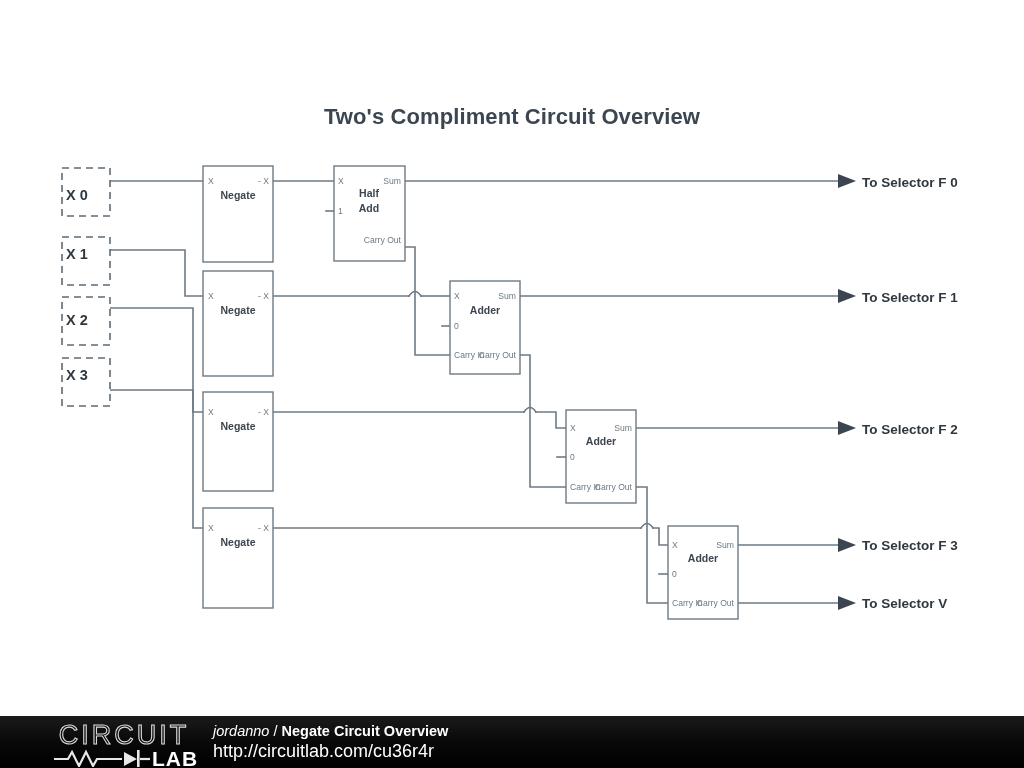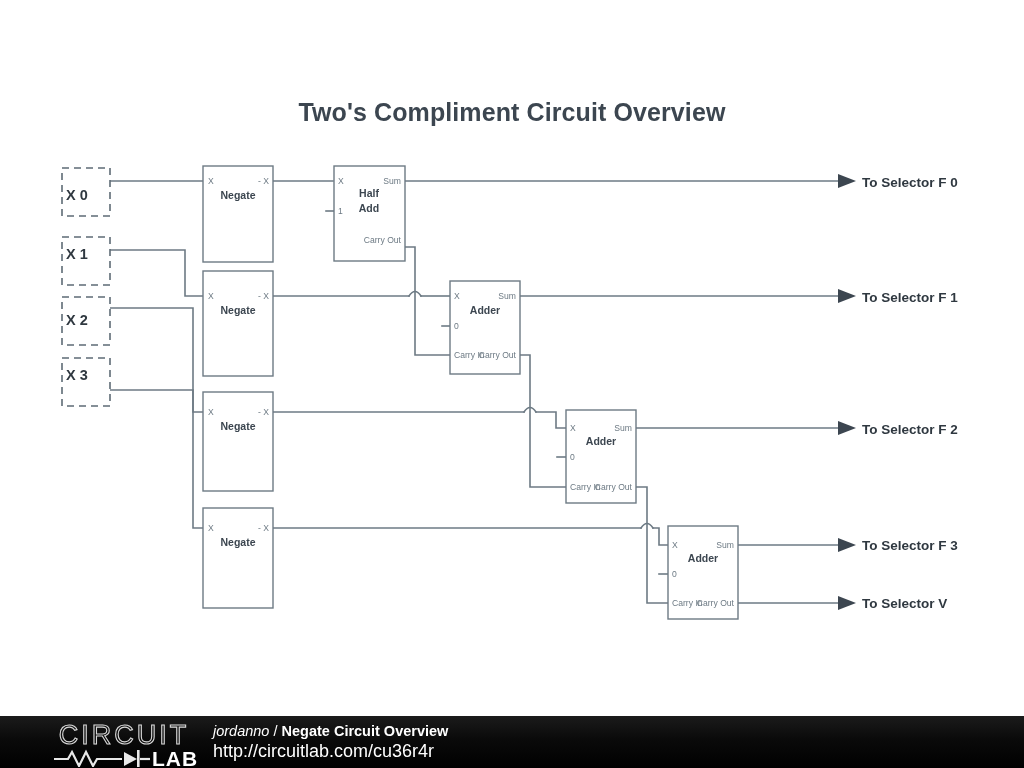--- a/index.html
+++ b/index.html
@@ -29,24 +29,24 @@
     position: absolute;
     left: 0; top: 0;
     width: 1024px;
     height: 716px;
   }
 
   
   #diagram-title {
     position: absolute;
     left: 0;
-    top: 98px;
+    top: 104px;
     width: 1024px;
     text-align: center;
-    font-size: 25px;
+    font-size: 22px;
     font-weight: bold;
     color: #3c4650;
     letter-spacing: 0.1px;
     font-family: "Liberation Sans", sans-serif;
   }
 
   
   #footer {
     position: absolute;
     left: 0;

